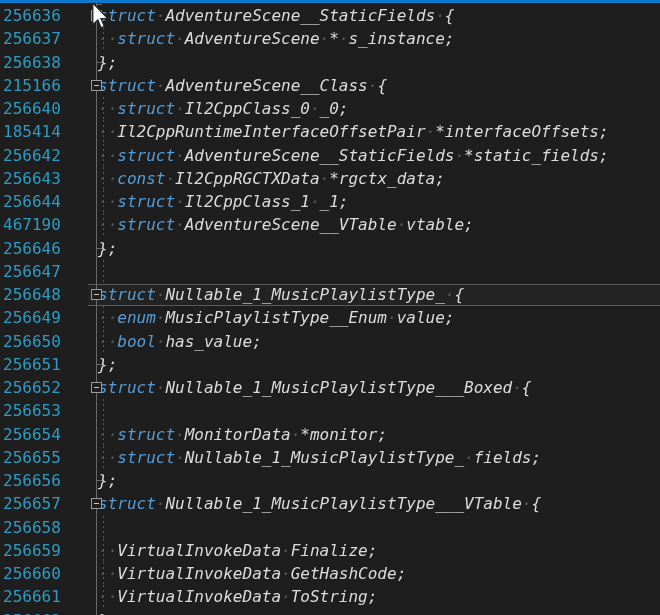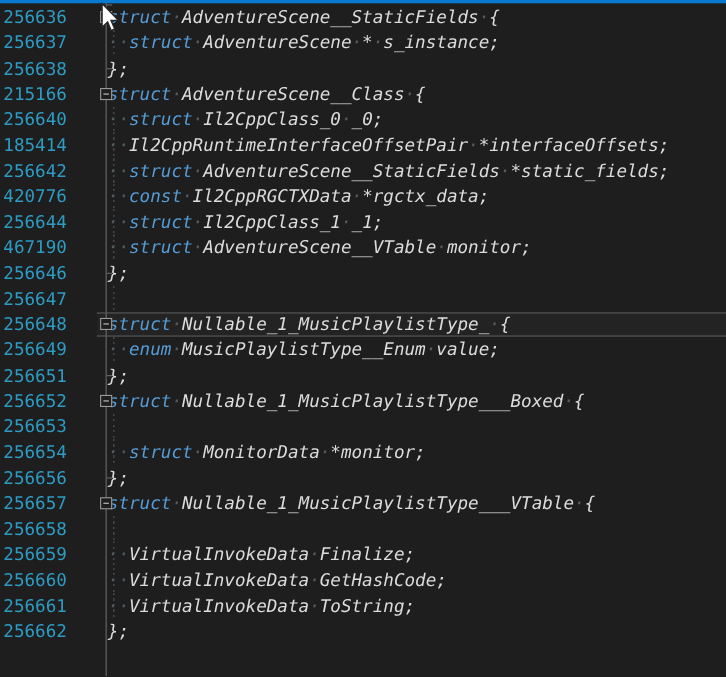--- a/index.html
+++ b/index.html
@@ -50,31 +50,33 @@
     <div id="outline-line"></div>
     <div id="prev-region-tick"></div>
     <div id="lines">
         <div class="row"><span class="lnum">256636</span><div class="fold-box"><div class="minus"></div></div><span class="code"><span class="kw">struct</span><span class="ws">·</span><span class="pln">AdventureScene__StaticFields</span><span class="ws">·</span><span class="pln">{</span></span></div>
         <div class="row"><span class="lnum">256637</span><div class="indent-guide"></div><span class="code"><span class="ws">··</span><span class="kw">struct</span><span class="ws">·</span><span class="pln">AdventureScene</span><span class="ws">·</span><span class="pln">*</span><span class="ws">·</span><span class="pln">s_instance;</span></span></div>
         <div class="row"><span class="lnum">256638</span><div class="region-tick"></div><span class="code"><span class="pln">};</span></span></div>
         <div class="row"><span class="lnum">215166</span><div class="fold-box"><div class="minus"></div></div><span class="code"><span class="kw">struct</span><span class="ws">·</span><span class="pln">AdventureScene__Class</span><span class="ws">·</span><span class="pln">{</span></span></div>
         <div class="row"><span class="lnum">256640</span><div class="indent-guide"></div><span class="code"><span class="ws">··</span><span class="kw">struct</span><span class="ws">·</span><span class="pln">Il2CppClass_0</span><span class="ws">·</span><span class="pln">_0;</span></span></div>
         <div class="row"><span class="lnum">185414</span><div class="indent-guide"></div><span class="code"><span class="ws">··</span><span class="pln">Il2CppRuntimeInterfaceOffsetPair</span><span class="ws">·</span><span class="pln">*interfaceOffsets;</span></span></div>
         <div class="row"><span class="lnum">256642</span><div class="indent-guide"></div><span class="code"><span class="ws">··</span><span class="kw">struct</span><span class="ws">·</span><span class="pln">AdventureScene__StaticFields</span><span class="ws">·</span><span class="pln">*static_fields;</span></span></div>
-        <div class="row"><span class="lnum">420776</span><div class="indent-guide"></div><span class="code"><span class="ws">··</span><span class="kw">const</span><span class="ws">·</span><span class="pln">Il2CppRGCTXData</span><span class="ws">·</span><span class="pln">*rgctx_data;</span></span></div>
+        <div class="row"><span class="lnum">256643</span><div class="indent-guide"></div><span class="code"><span class="ws">··</span><span class="kw">const</span><span class="ws">·</span><span class="pln">Il2CppRGCTXData</span><span class="ws">·</span><span class="pln">*rgctx_data;</span></span></div>
         <div class="row"><span class="lnum">256644</span><div class="indent-guide"></div><span class="code"><span class="ws">··</span><span class="kw">struct</span><span class="ws">·</span><span class="pln">Il2CppClass_1</span><span class="ws">·</span><span class="pln">_1;</span></span></div>
-        <div class="row"><span class="lnum">467190</span><div class="indent-guide"></div><span class="code"><span class="ws">··</span><span class="kw">struct</span><span class="ws">·</span><span class="pln">AdventureScene__VTable</span><span class="ws">·</span><span class="pln">monitor;</span></span></div>
+        <div class="row"><span class="lnum">467190</span><div class="indent-guide"></div><span class="code"><span class="ws">··</span><span class="kw">struct</span><span class="ws">·</span><span class="pln">AdventureScene__VTable</span><span class="ws">·</span><span class="pln">vtable;</span></span></div>
         <div class="row"><span class="lnum">256646</span><div class="region-tick"></div><span class="code"><span class="pln">};</span></span></div>
         <div class="row"><span class="lnum">256647</span><div class="indent-guide"></div><span class="code"></span></div>
         <div class="row"><div class="current-overlay"></div><span class="lnum">256648</span><div class="fold-box"><div class="minus"></div></div><span class="code"><span class="kw">struct</span><span class="ws">·</span><span class="pln">Nullable_1_MusicPlaylistType_</span><span class="ws">·</span><span class="pln">{</span></span></div>
         <div class="row"><span class="lnum">256649</span><div class="indent-guide"></div><span class="code"><span class="ws">··</span><span class="kw">enum</span><span class="ws">·</span><span class="pln">MusicPlaylistType__Enum</span><span class="ws">·</span><span class="pln">value;</span></span></div>
+        <div class="row"><span class="lnum">256650</span><div class="indent-guide"></div><span class="code"><span class="ws">··</span><span class="kw">bool</span><span class="ws">·</span><span class="pln">has_value;</span></span></div>
         <div class="row"><span class="lnum">256651</span><div class="region-tick"></div><span class="code"><span class="pln">};</span></span></div>
         <div class="row"><span class="lnum">256652</span><div class="fold-box"><div class="minus"></div></div><span class="code"><span class="kw">struct</span><span class="ws">·</span><span class="pln">Nullable_1_MusicPlaylistType___Boxed</span><span class="ws">·</span><span class="pln">{</span></span></div>
         <div class="row"><span class="lnum">256653</span><div class="indent-guide"></div></div>
         <div class="row"><span class="lnum">256654</span><div class="indent-guide"></div><span class="code"><span class="ws">··</span><span class="kw">struct</span><span class="ws">·</span><span class="pln">MonitorData</span><span class="ws">·</span><span class="pln">*monitor;</span></span></div>
+        <div class="row"><span class="lnum">256655</span><div class="indent-guide"></div><span class="code"><span class="ws">··</span><span class="kw">struct</span><span class="ws">·</span><span class="pln">Nullable_1_MusicPlaylistType_</span><span class="ws">·</span><span class="pln">fields;</span></span></div>
         <div class="row"><span class="lnum">256656</span><div class="region-tick"></div><span class="code"><span class="pln">};</span></span></div>
         <div class="row"><span class="lnum">256657</span><div class="fold-box"><div class="minus"></div></div><span class="code"><span class="kw">struct</span><span class="ws">·</span><span class="pln">Nullable_1_MusicPlaylistType___VTable</span><span class="ws">·</span><span class="pln">{</span></span></div>
         <div class="row"><span class="lnum">256658</span><div class="indent-guide"></div></div>
         <div class="row"><span class="lnum">256659</span><div class="indent-guide"></div><span class="code"><span class="ws">··</span><span class="pln">VirtualInvokeData</span><span class="ws">·</span><span class="pln">Finalize;</span></span></div>
         <div class="row"><span class="lnum">256660</span><div class="indent-guide"></div><span class="code"><span class="ws">··</span><span class="pln">VirtualInvokeData</span><span class="ws">·</span><span class="pln">GetHashCode;</span></span></div>
         <div class="row"><span class="lnum">256661</span><div class="indent-guide"></div><span class="code"><span class="ws">··</span><span class="pln">VirtualInvokeData</span><span class="ws">·</span><span class="pln">ToString;</span></span></div>
         <div class="row"><span class="lnum">256662</span><span class="code"><span class="pln">};</span></span></div>
       </div>
     <svg id="cursor" viewBox="0 0 12 20" xmlns="http://www.w3.org/2000/svg">
       <path d="M0.5 0.8 L0.5 16.2 L4.1 12.8 L6.4 18.4 L8.7 17.4 L6.3 11.9 L11.2 11.9 Z" fill="#ffffff" stroke="#262626" stroke-width="0.9"></path>

